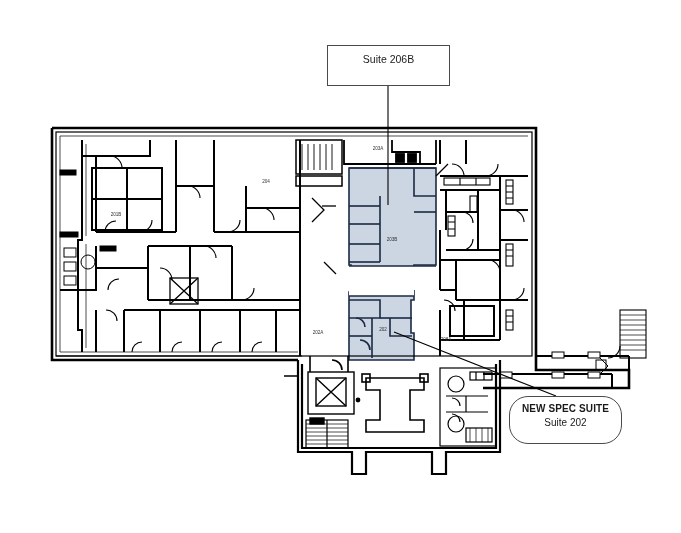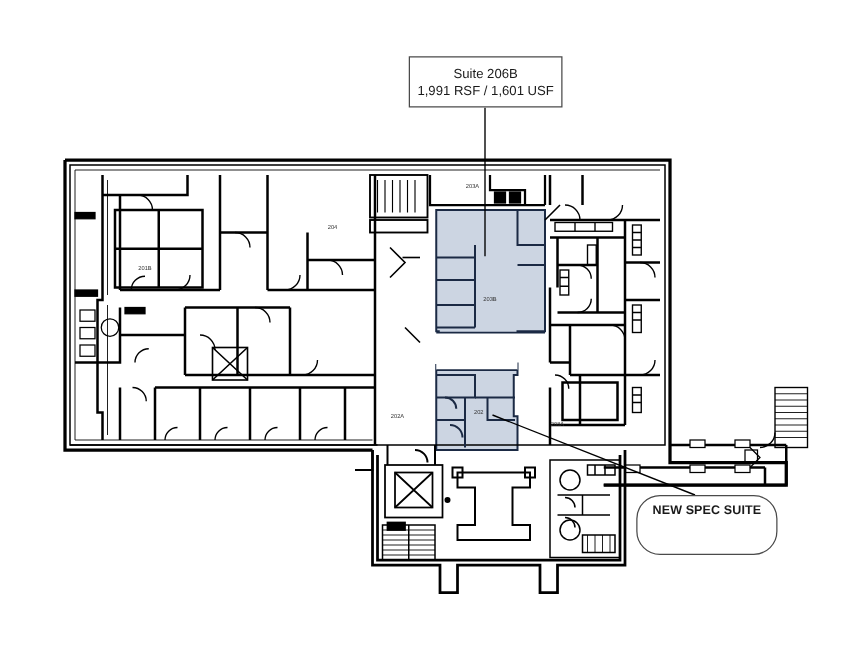--- a/index.html
+++ b/index.html
@@ -339,20 +339,20 @@
       <text x="392" y="241" text-anchor="middle">203B</text>
       <text x="318" y="334" text-anchor="middle">202A</text>
       <text x="383" y="331" text-anchor="middle">202</text>
       <text x="446" y="341" text-anchor="middle">208A</text>
     </g>
 
   </svg>
 
   <div class="callout" id="callout-206b">
     <span class="ln">Suite 206B</span>
-    <span class="ln">1,991 RSF / 1,601 USF</span>
   </div>
 
   <div class="callout" id="callout-202">
     <span class="ln bold">NEW SPEC SUITE</span>
+    <span class="ln">Suite 202</span>
   </div>
 
 </div>
 
 </body></html>

